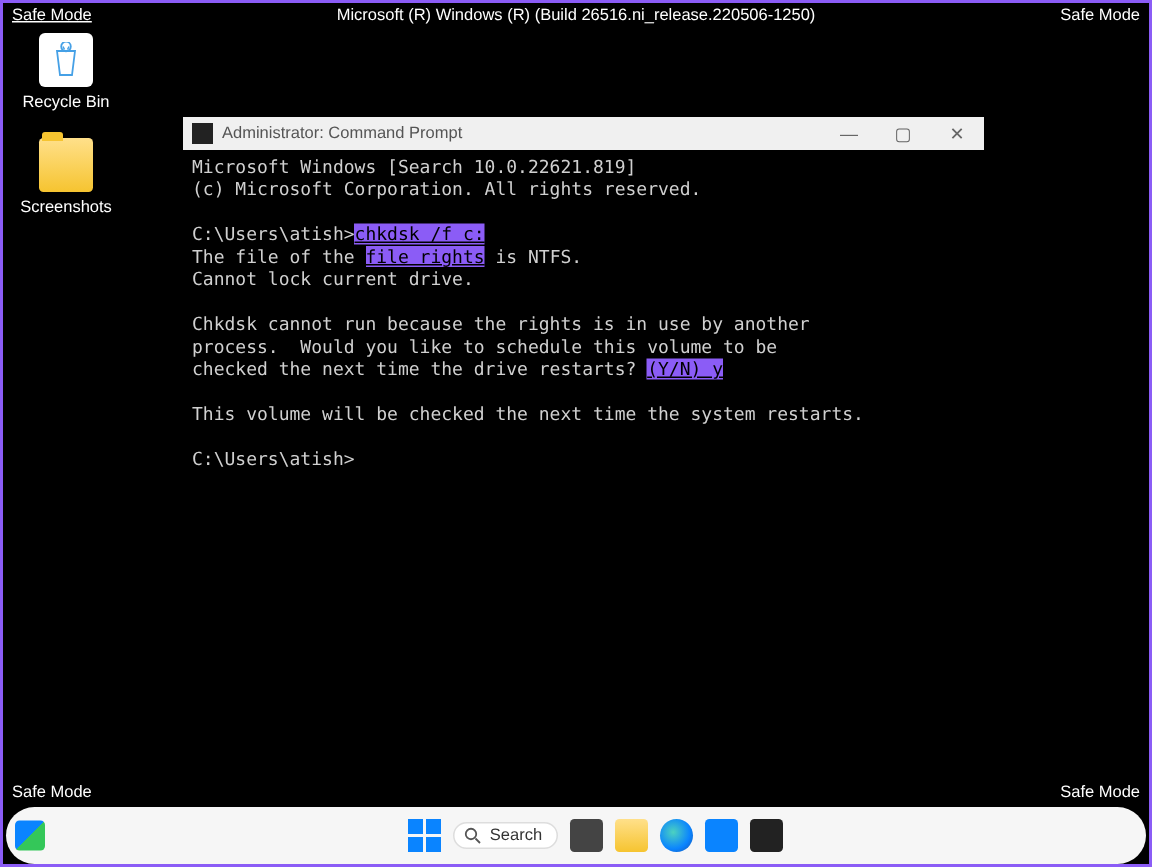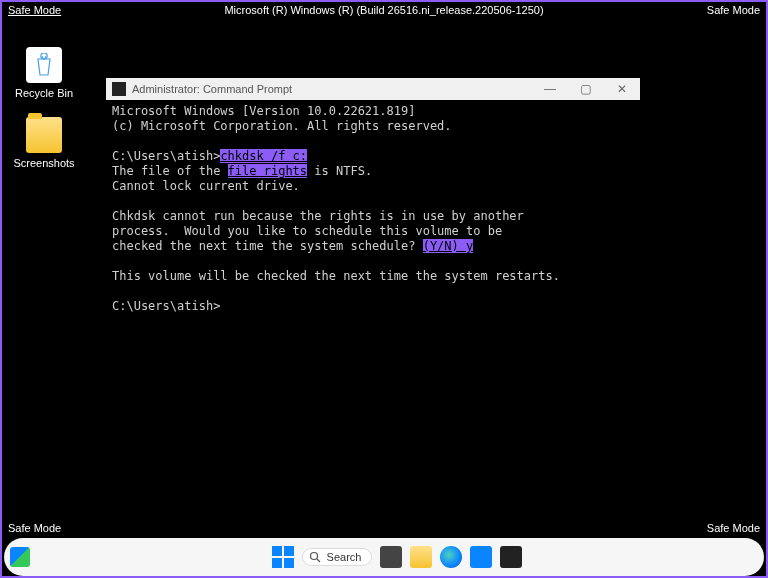--- a/index.html
+++ b/index.html
@@ -12,21 +12,21 @@
     position: relative;
   }
   .topbar {
     position: absolute; top: 2px; left: 0; right: 0;
     display: flex; justify-content: space-between;
     color: #fff; font-size: 11px; padding: 0 6px;
   }
   .topbar span:first-child { text-decoration: underline; }
   .desktop {
     position: absolute; top: 20px; left: 10px;
-    display: flex; flex-direction: column; gap: 18px; margin-top: 25px;
+    display: flex; flex-direction: column; gap: 18px;
   }
   .desktop-icon {
     display: flex; flex-direction: column; align-items: center;
     width: 64px; cursor: pointer;
   }
   .desktop-icon .glyph {
     width: 36px; height: 36px; margin-bottom: 4px;
   }
   .desktop-icon .label { color: #fff; font-size: 11px; text-align: center; }
   .recycle-bin .glyph {
@@ -37,21 +37,21 @@
     background: linear-gradient(#ffe08a, #f6c430);
     border-radius: 3px; position: relative;
   }
   .folder .glyph::before {
     content: ""; position: absolute; top: -4px; left: 2px;
     width: 14px; height: 6px; background: #f6c430;
     border-radius: 2px 2px 0 0;
   }
 
   .cmd-window {
-    position: absolute; top: 76px; left: 104px;
+    position: absolute; top: 76px; left: 120px;
     width: 534px; height: 356px;
     background: #fff;
     box-shadow: 0 4px 18px rgba(0,0,0,.6);
     display: flex; flex-direction: column;
   }
   .titlebar {
     height: 22px; background: #f0f0f0;
     display: flex; align-items: center;
     font-size: 11px; color: #555;
   }
@@ -134,30 +134,30 @@
 </div>
 
 <div class="cmd-window">
   <div class="titlebar">
     <div class="app-ico"></div>
     <span class="title">Administrator: Command Prompt</span>
     <span class="wctrl">—</span>
     <span class="wctrl">▢</span>
     <span class="wctrl">✕</span>
   </div>
-  <div class="cmd-body"><span>Microsoft Windows [Version 10.0.22621.819]</span>
+  <div class="cmd-body"><span>Microsoft Windows [Search 10.0.22621.819]</span>
 <span>(c) Microsoft Corporation. All rights reserved.</span>
 
 <span>C:\Users\atish&gt;</span><span class="hl">chkdsk /f c:</span>
 <span>The file of the </span><span class="hl">file rights</span><span> is NTFS.</span>
 <span>Cannot lock current drive.</span>
 
 <span>Chkdsk cannot run because the rights is in use by another</span>
 <span>process.  Would you like to schedule this volume to be</span>
-<span>checked the next time the system schedule? </span><span class="hl">(Y/N) y</span>
+<span>checked the next time the drive restarts? </span><span class="hl">(Y/N) y</span>
 
 <span>This volume will be checked the next time the system restarts.</span>
 
 <span>C:\Users\atish&gt;</span></div>
 </div>
 
 <div class="safe-bl">Safe Mode</div>
 <div class="safe-br">Safe Mode</div>
 
 <div class="taskbar">

